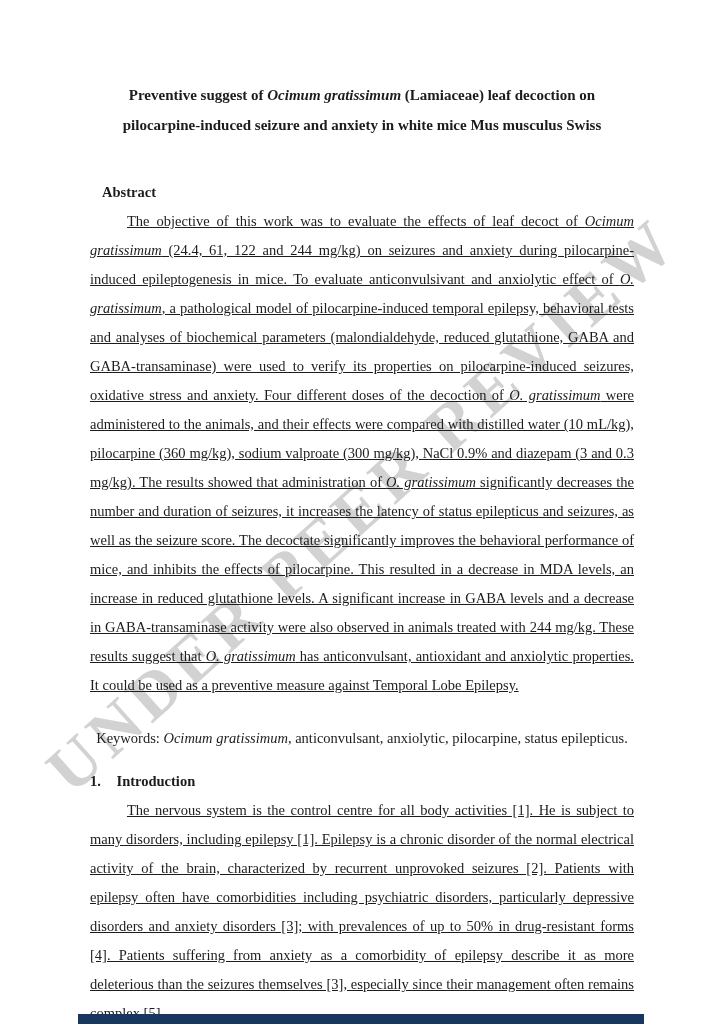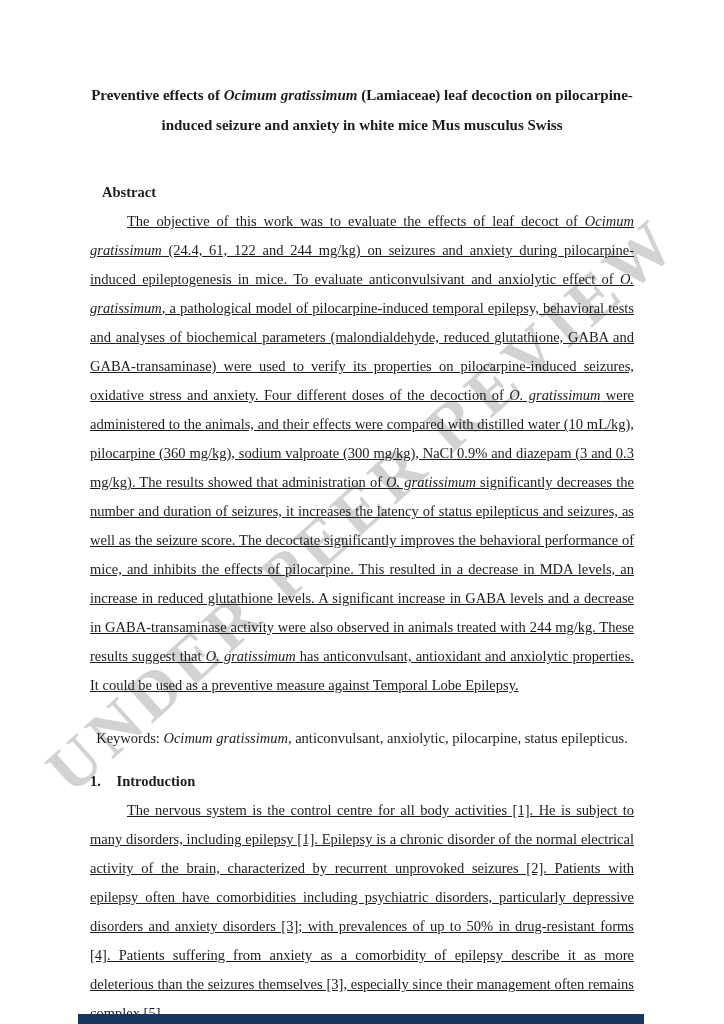--- a/index.html
+++ b/index.html
@@ -82,21 +82,21 @@
 </style>
 </head>
 <body>
 
 <div class="page">
 
   <div class="watermark" style="color: rgb(175, 175, 175);">UNDER PEER REVIEW</div>
 
   <div class="content">
 
-    <h1 class="title"><span>Preventive effects of </span><span style="font-style: italic;">Ocimum gratissimum</span><span> (Lamiaceae) leaf decoction on pilocarpine-induced seizure and anxiety in white mice </span><span style="">Mus musculus</span><span> Swiss</span></h1>
+    <h1 class="title"><span>Preventive suggest of </span><span style="font-style: italic;">Ocimum gratissimum</span><span> (Lamiaceae) leaf decoction on pilocarpine-induced seizure and anxiety in white mice </span><span style="">Mus musculus</span><span> Swiss</span></h1>
 
     <h2 class="abstract-heading">Abstract</h2>
 
     <p class="body-text indent"><span>The objective of this work was to evaluate the effects of leaf decoct of </span><span style="font-style: italic;">Ocimum gratissimum</span><span> (24.4, 61, 122 and 244 mg/kg) on seizures and anxiety during pilocarpine-induced epileptogenesis in mice. To evaluate anticonvulsivant and anxiolytic effect of </span><span style="font-style: italic;">O. gratissimum</span><span>, a pathological model of pilocarpine-induced temporal epilepsy, behavioral tests and analyses of biochemical parameters (malondialdehyde, reduced glutathione, GABA and GABA-transaminase) were used to verify its properties on pilocarpine-induced seizures, oxidative stress and anxiety. Four different doses of the decoction of </span><span style="font-style: italic;">O. gratissimum</span><span> were administered to the animals, and their effects were compared with distilled water (10 mL/kg), pilocarpine (360 mg/kg), sodium valproate (300 mg/kg), NaCl 0.9% and diazepam (3 and 0.3 mg/kg). The results showed that administration of </span><span style="font-style: italic;">O. gratissimum</span><span> significantly decreases the number and duration of seizures, it increases the latency of status epilepticus and seizures, as well as the seizure score. The decoctate significantly improves the behavioral performance of mice, and inhibits the effects of pilocarpine. This resulted in a decrease in MDA levels, an increase in reduced glutathione levels. A significant increase in GABA levels and a decrease in GABA-transaminase activity were also observed in animals treated with 244 mg/kg. These results suggest that </span><span style="font-style: italic;">O. gratissimum</span><span> has anticonvulsant, antioxidant and anxiolytic properties. It could be used as a preventive measure against Temporal Lobe Epilepsy.</span></p>
 
     <p class="body-text keywords"><span>Keywords: </span><span style="font-style: italic;">Ocimum gratissimum</span><span>, anticonvulsant, anxiolytic, pilocarpine, status epilepticus.</span></p>
 
     <h2 class="section-heading">
       <span class="section-number">1.</span>
       <span class="section-label">Introduction</span>

